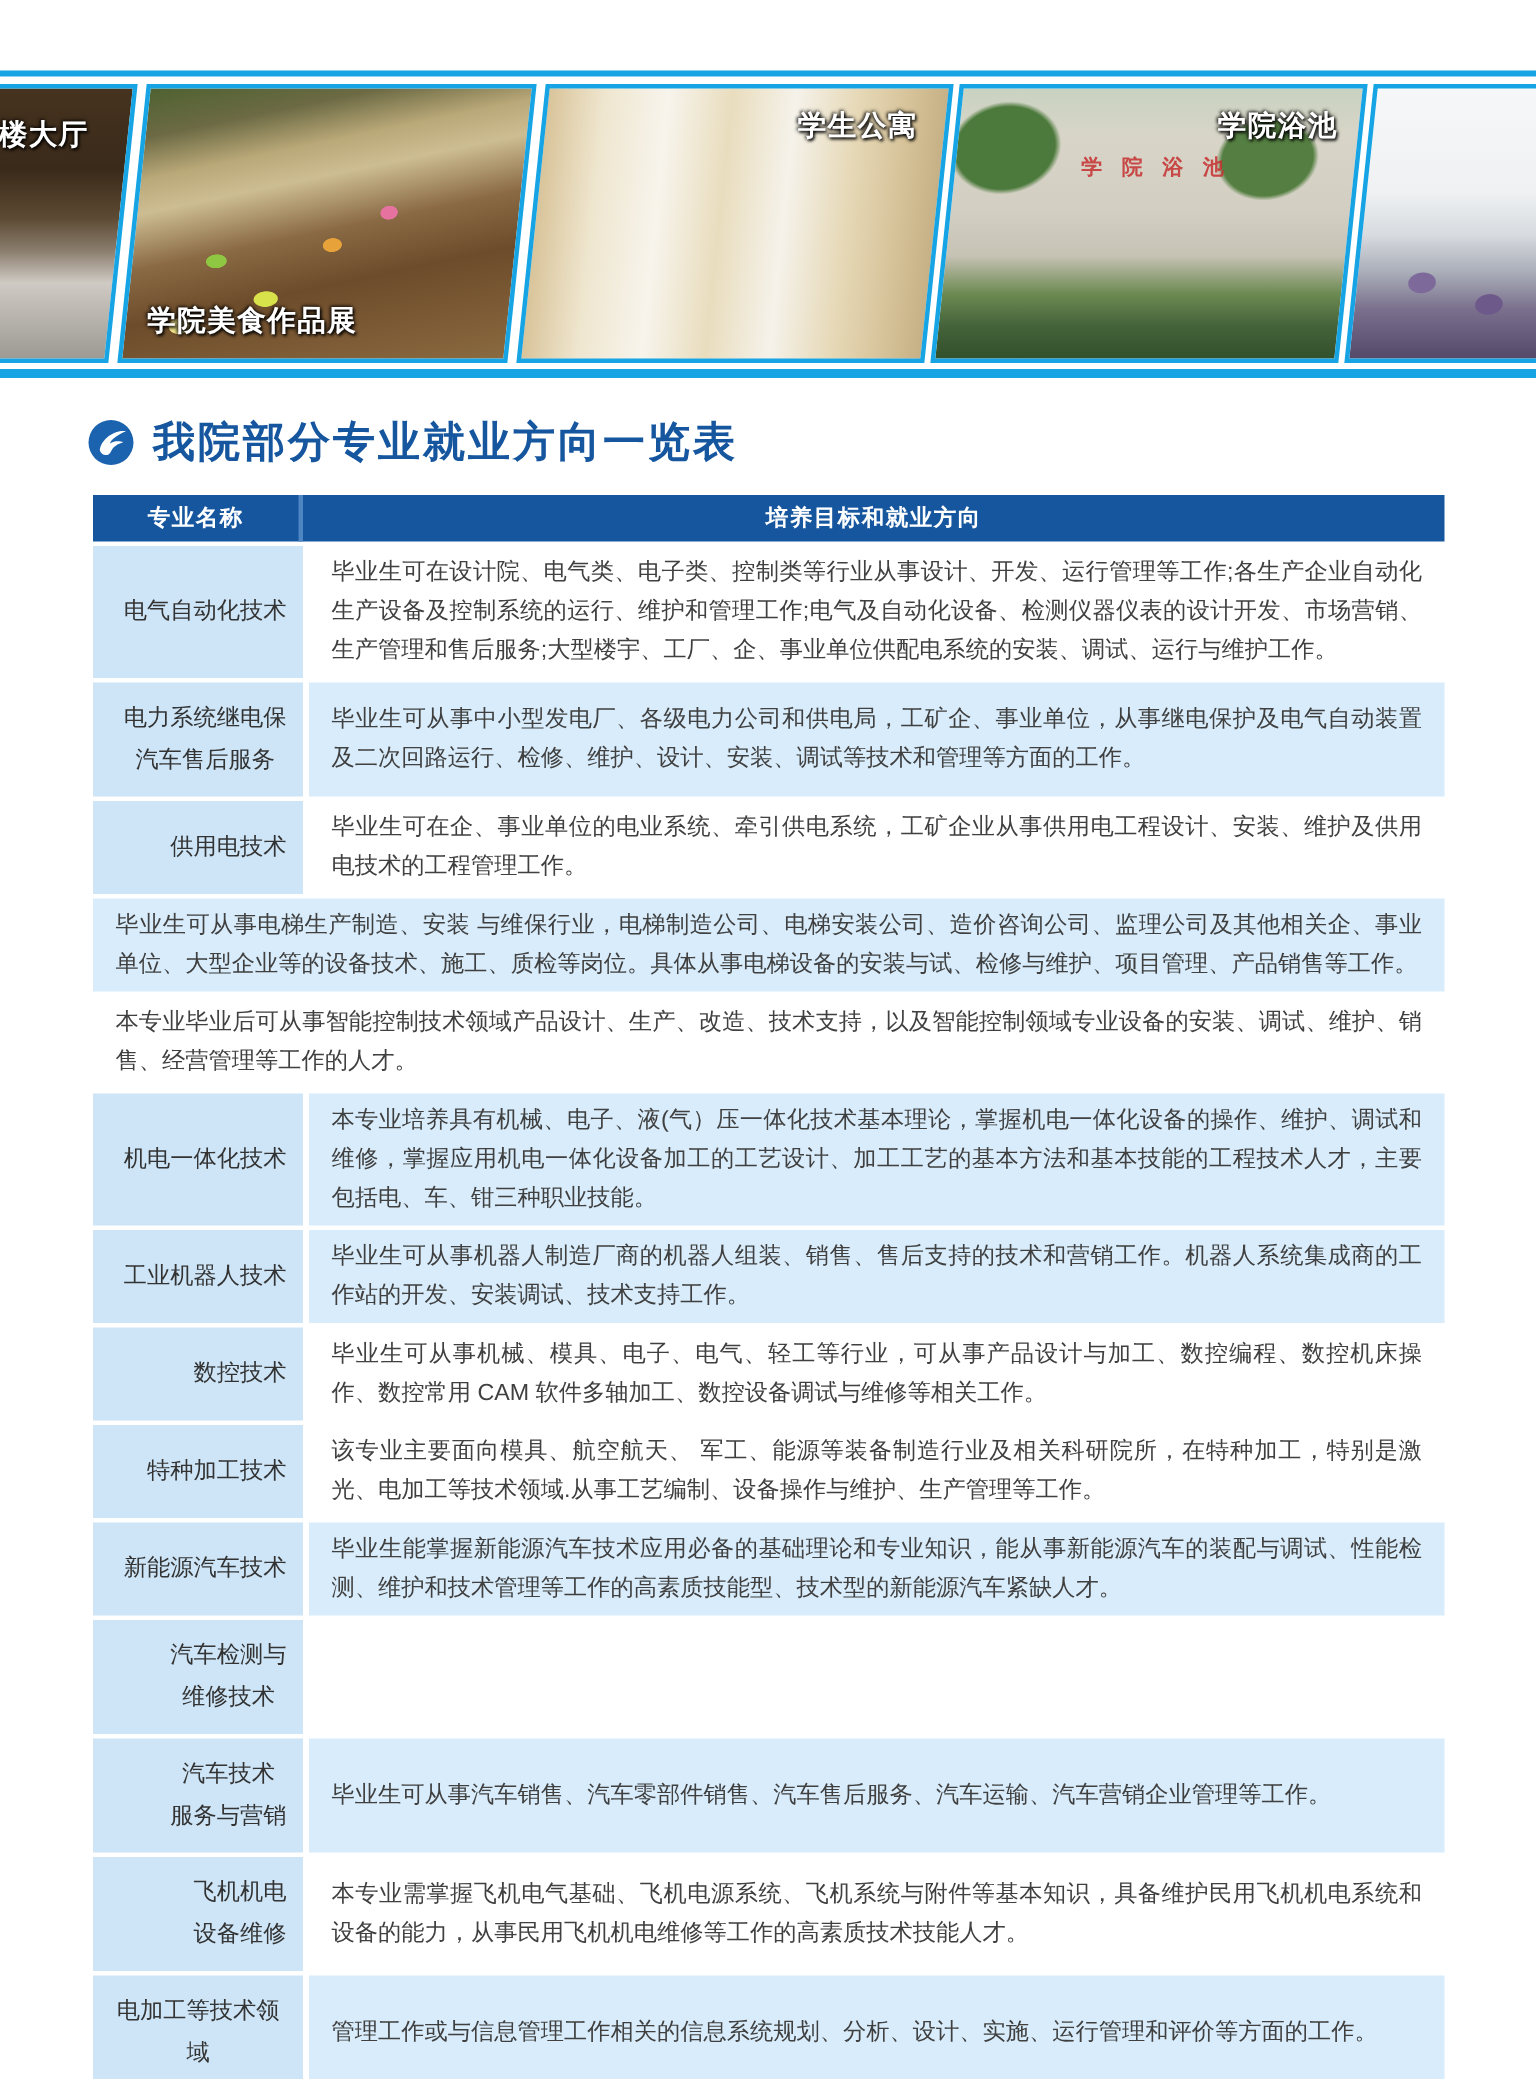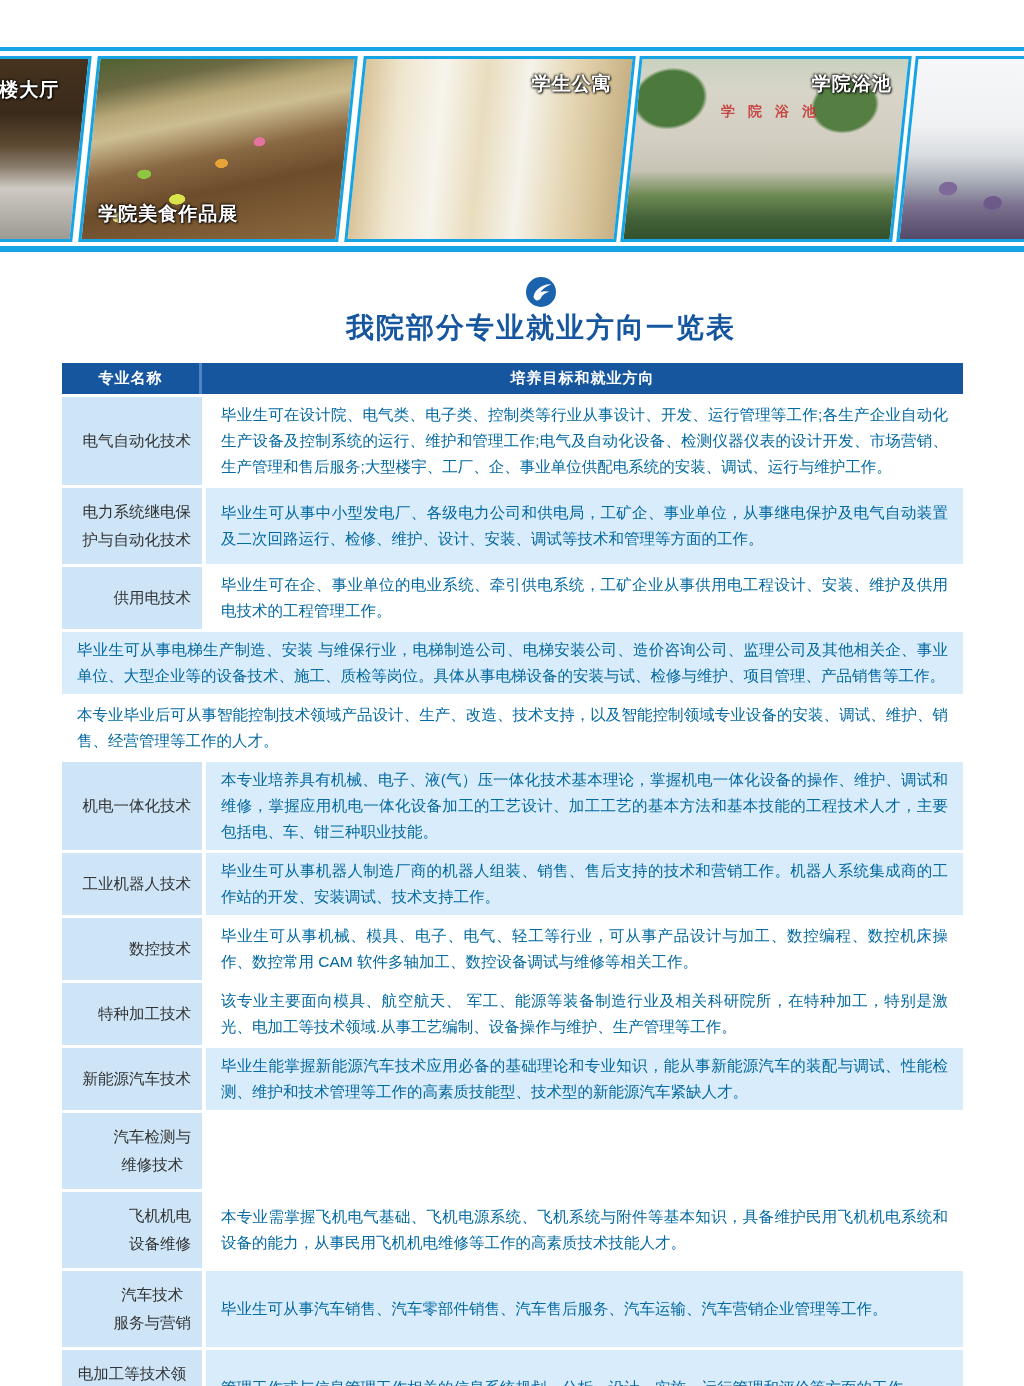--- a/index.html
+++ b/index.html
@@ -60,23 +60,22 @@
       radial-gradient(55px 45px at 78% 26%, #557f42 0 55%, transparent 62%),
       linear-gradient(180deg,#c9d2c0 0%,#d8d5c8 18%,#d2cec1 46%,#c6c2b4 62%,#6d8a52 76%,#44633a 88%,#32512c 100%); }
   .photo-class  { left:906px; width:150px;
     background:
       radial-gradient(16px 12px at 30% 72%, #7e6a9a 0 55%, transparent 60%),
       radial-gradient(16px 12px at 62% 80%, #6d5a8a 0 55%, transparent 60%),
       linear-gradient(180deg,#f6f7f8 0%,#eff1f3 38%,#d8dbdf 54%,#a9aeb8 68%,#7a6f8d 82%,#55496a 100%); }
 
   
   .section-title {
-    display:flex; align-items:center; gap:1px;
+    display:flex; align-items:center; gap:12px;
     margin:24px 0 16px 58px;
-    flex-direction:column;
   }
   .section-title h1 {
     font-size:28px; font-weight:bold; color:#15569f; letter-spacing:2px;
   }
   .title-icon { width:32px; height:32px; flex:0 0 auto; }
 
   
   .majors-table { margin:0 61px 0 62px; width:901px; }
   .table-header {
     display:flex; height:31px;
@@ -95,21 +94,21 @@
     width:140px; background:#cde5f7;
     display:flex; align-items:center; justify-content:flex-end;
     text-align:center; padding:10px 11px;
     font-size:15.5px; color:#333333; line-height:28px;
   }
   .name-cell span { white-space:pre-line; }
   .desc-cell {
     flex:1; background:#ffffff;
     display:flex; align-items:center;
     padding:5px 15px;
-    font-size:15.5px; color:#0369a1; line-height:26px;
+    font-size:15.5px; color:#404040; line-height:26px;
     min-height:60px; text-align:justify;
   }
   .row.alt .desc-cell { background:#d8ecfb; }
 </style>
 </head>
 <body>
 
 <div class="photo-band">
   <div class="photo photo-hall">
     <span class="photo-label" style="top:18px; left:0;">一楼大厅</span>
@@ -146,21 +145,21 @@
           <span>电气自动化技术</span>
         </div>
     <div class="desc-cell">
           <span>毕业生可在设计院、电气类、电子类、控制类等行业从事设计、开发、运行管理等工作;各生产企业自动化生产设备及控制系统的运行、维护和管理工作;电气及自动化设备、检测仪器仪表的设计开发、市场营销、生产管理和售后服务;大型楼宇、工厂、企、事业单位供配电系统的安装、调试、运行与维护工作。</span>
         </div>
   </div>
 
   <div class="row alt">
     <div class="name-cell">
           <span>电力系统继电保
-护与自动化技术</span>
+汽车售后服务</span>
         </div>
     <div class="desc-cell">
           <span>毕业生可从事中小型发电厂、各级电力公司和供电局，工矿企、事业单位，从事继电保护及电气自动装置及二次回路运行、检修、维护、设计、安装、调试等技术和管理等方面的工作。</span>
         </div>
   </div>
 
   <div class="row">
     <div class="name-cell">
           <span>供用电技术</span>
         </div>
@@ -226,42 +225,42 @@
         </div>
   </div>
 
   <div class="row">
     <div class="name-cell">
           <span>汽车检测与
 维修技术</span>
         </div>
   </div>
 
+  <div class="row alt">
+    <div class="name-cell">
+          <span>汽车技术
+服务与营销</span>
+        </div>
+    <div class="desc-cell">
+          <span>毕业生可从事汽车销售、汽车零部件销售、汽车售后服务、汽车运输、汽车营销企业管理等工作。</span>
+        </div>
+  </div>
+
   <div class="row">
     <div class="name-cell">
           <span>飞机机电
 设备维修</span>
         </div>
     <div class="desc-cell">
           <span>本专业需掌握飞机电气基础、飞机电源系统、飞机系统与附件等基本知识，具备维护民用飞机机电系统和设备的能力，从事民用飞机机电维修等工作的高素质技术技能人才。</span>
         </div>
   </div>
 
   <div class="row alt">
     <div class="name-cell">
-          <span>汽车技术
-服务与营销</span>
-        </div>
-    <div class="desc-cell">
-          <span>毕业生可从事汽车销售、汽车零部件销售、汽车售后服务、汽车运输、汽车营销企业管理等工作。</span>
-        </div>
-  </div>
-
-  <div class="row alt">
-    <div class="name-cell">
           <span>电加工等技术领域</span>
         </div>
     <div class="desc-cell">
           <span>管理工作或与信息管理工作相关的信息系统规划、分析、设计、实施、运行管理和评价等方面的工作。</span>
         </div>
   </div>
 </div>
 </div>
 
 </body></html>

